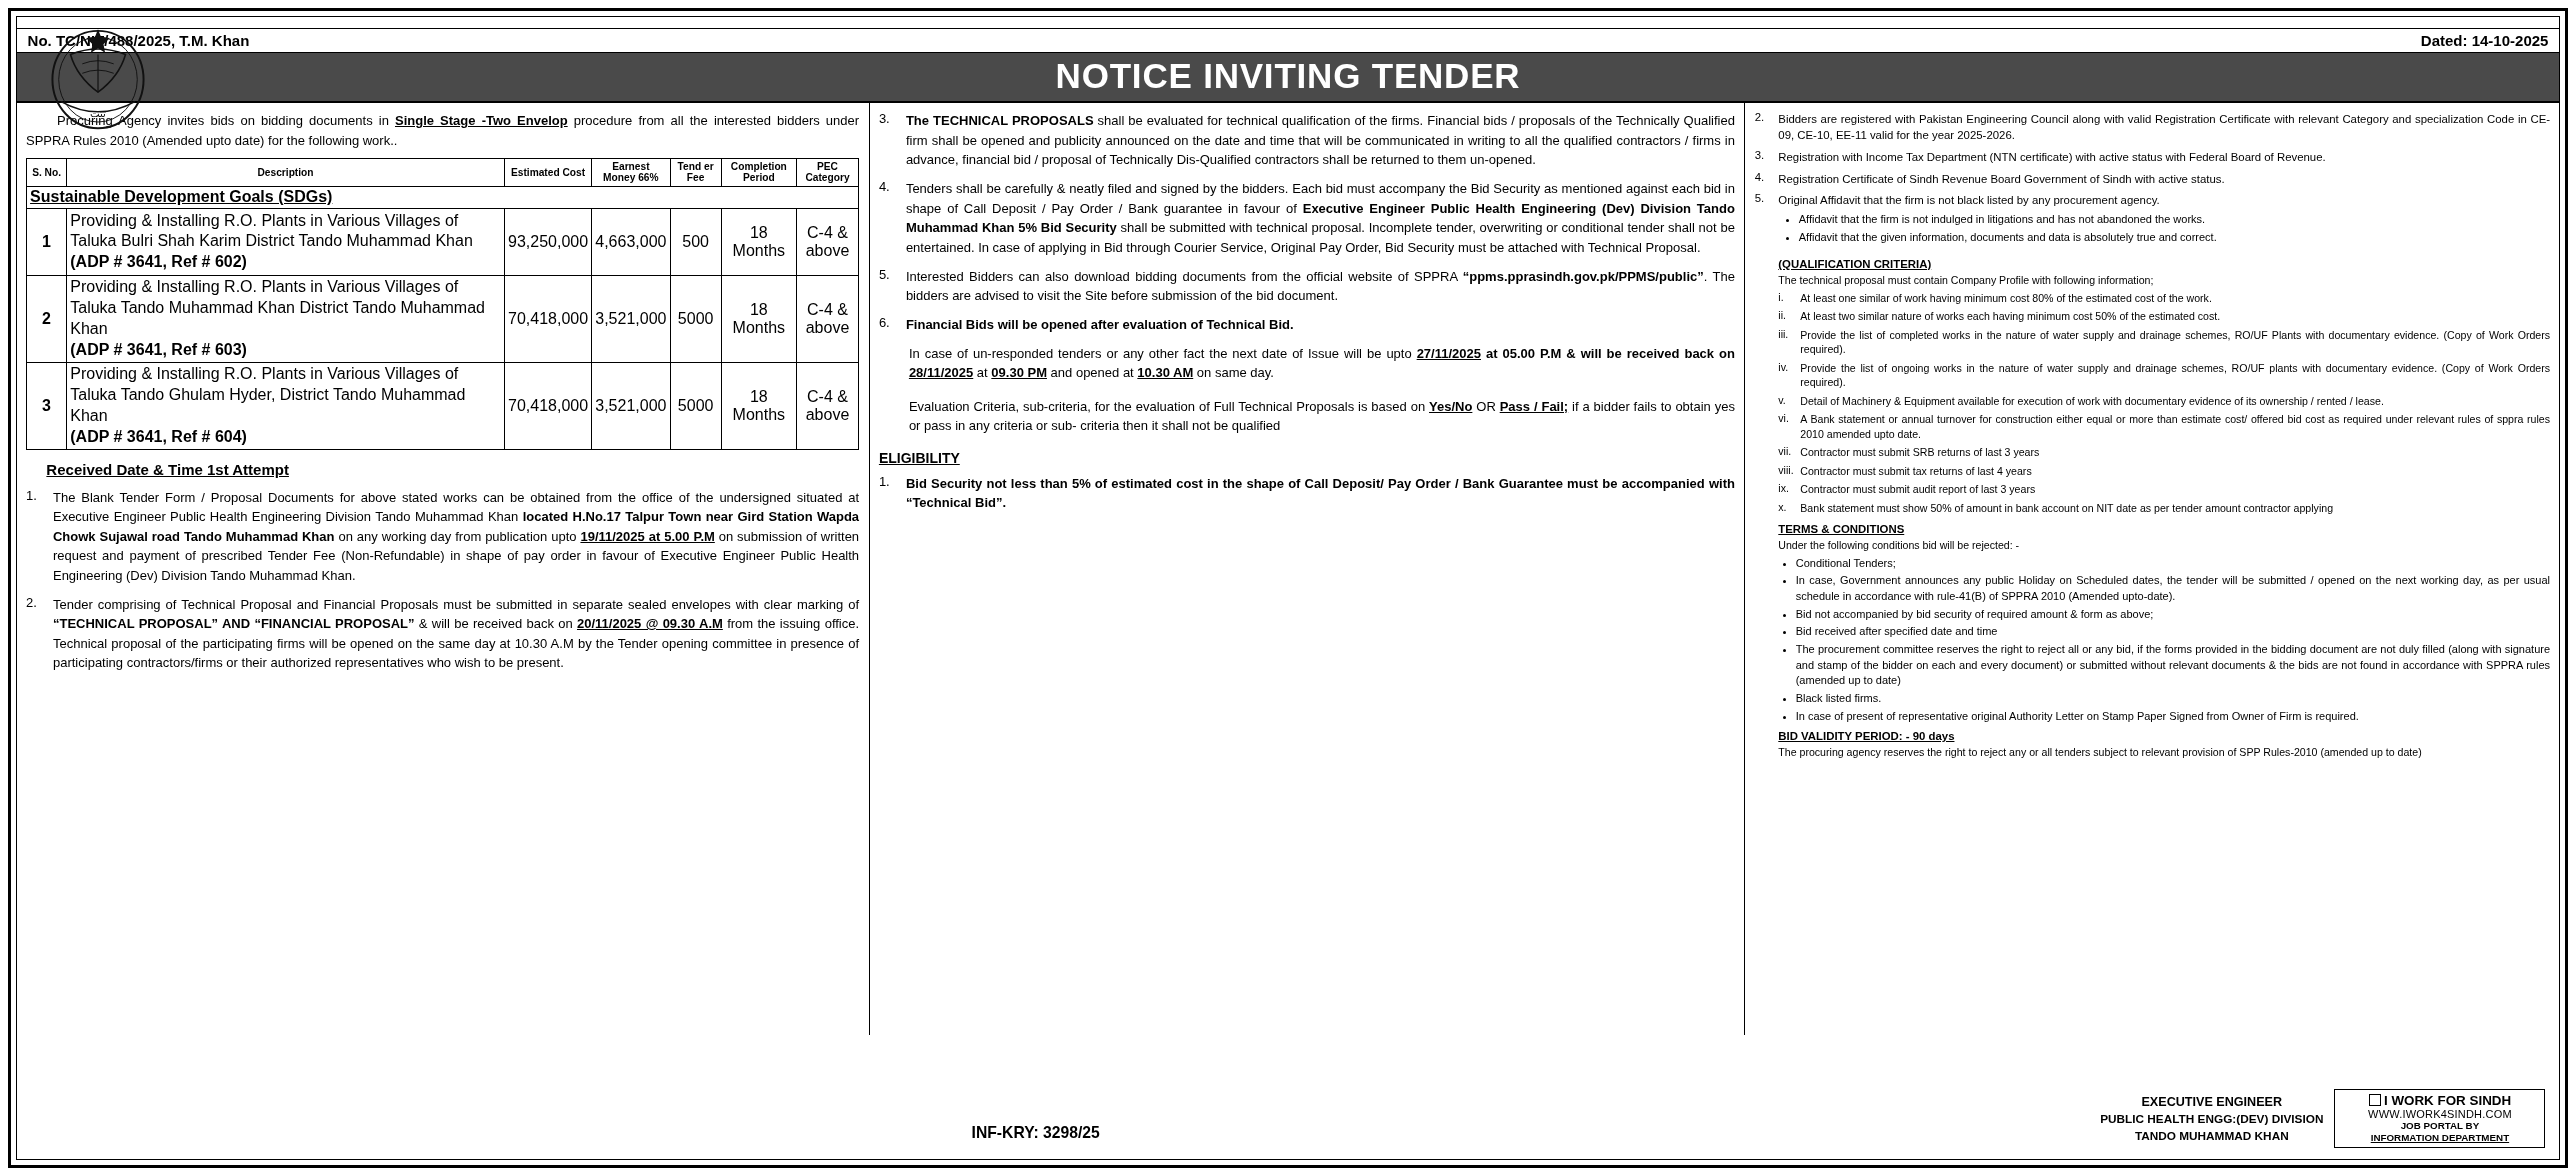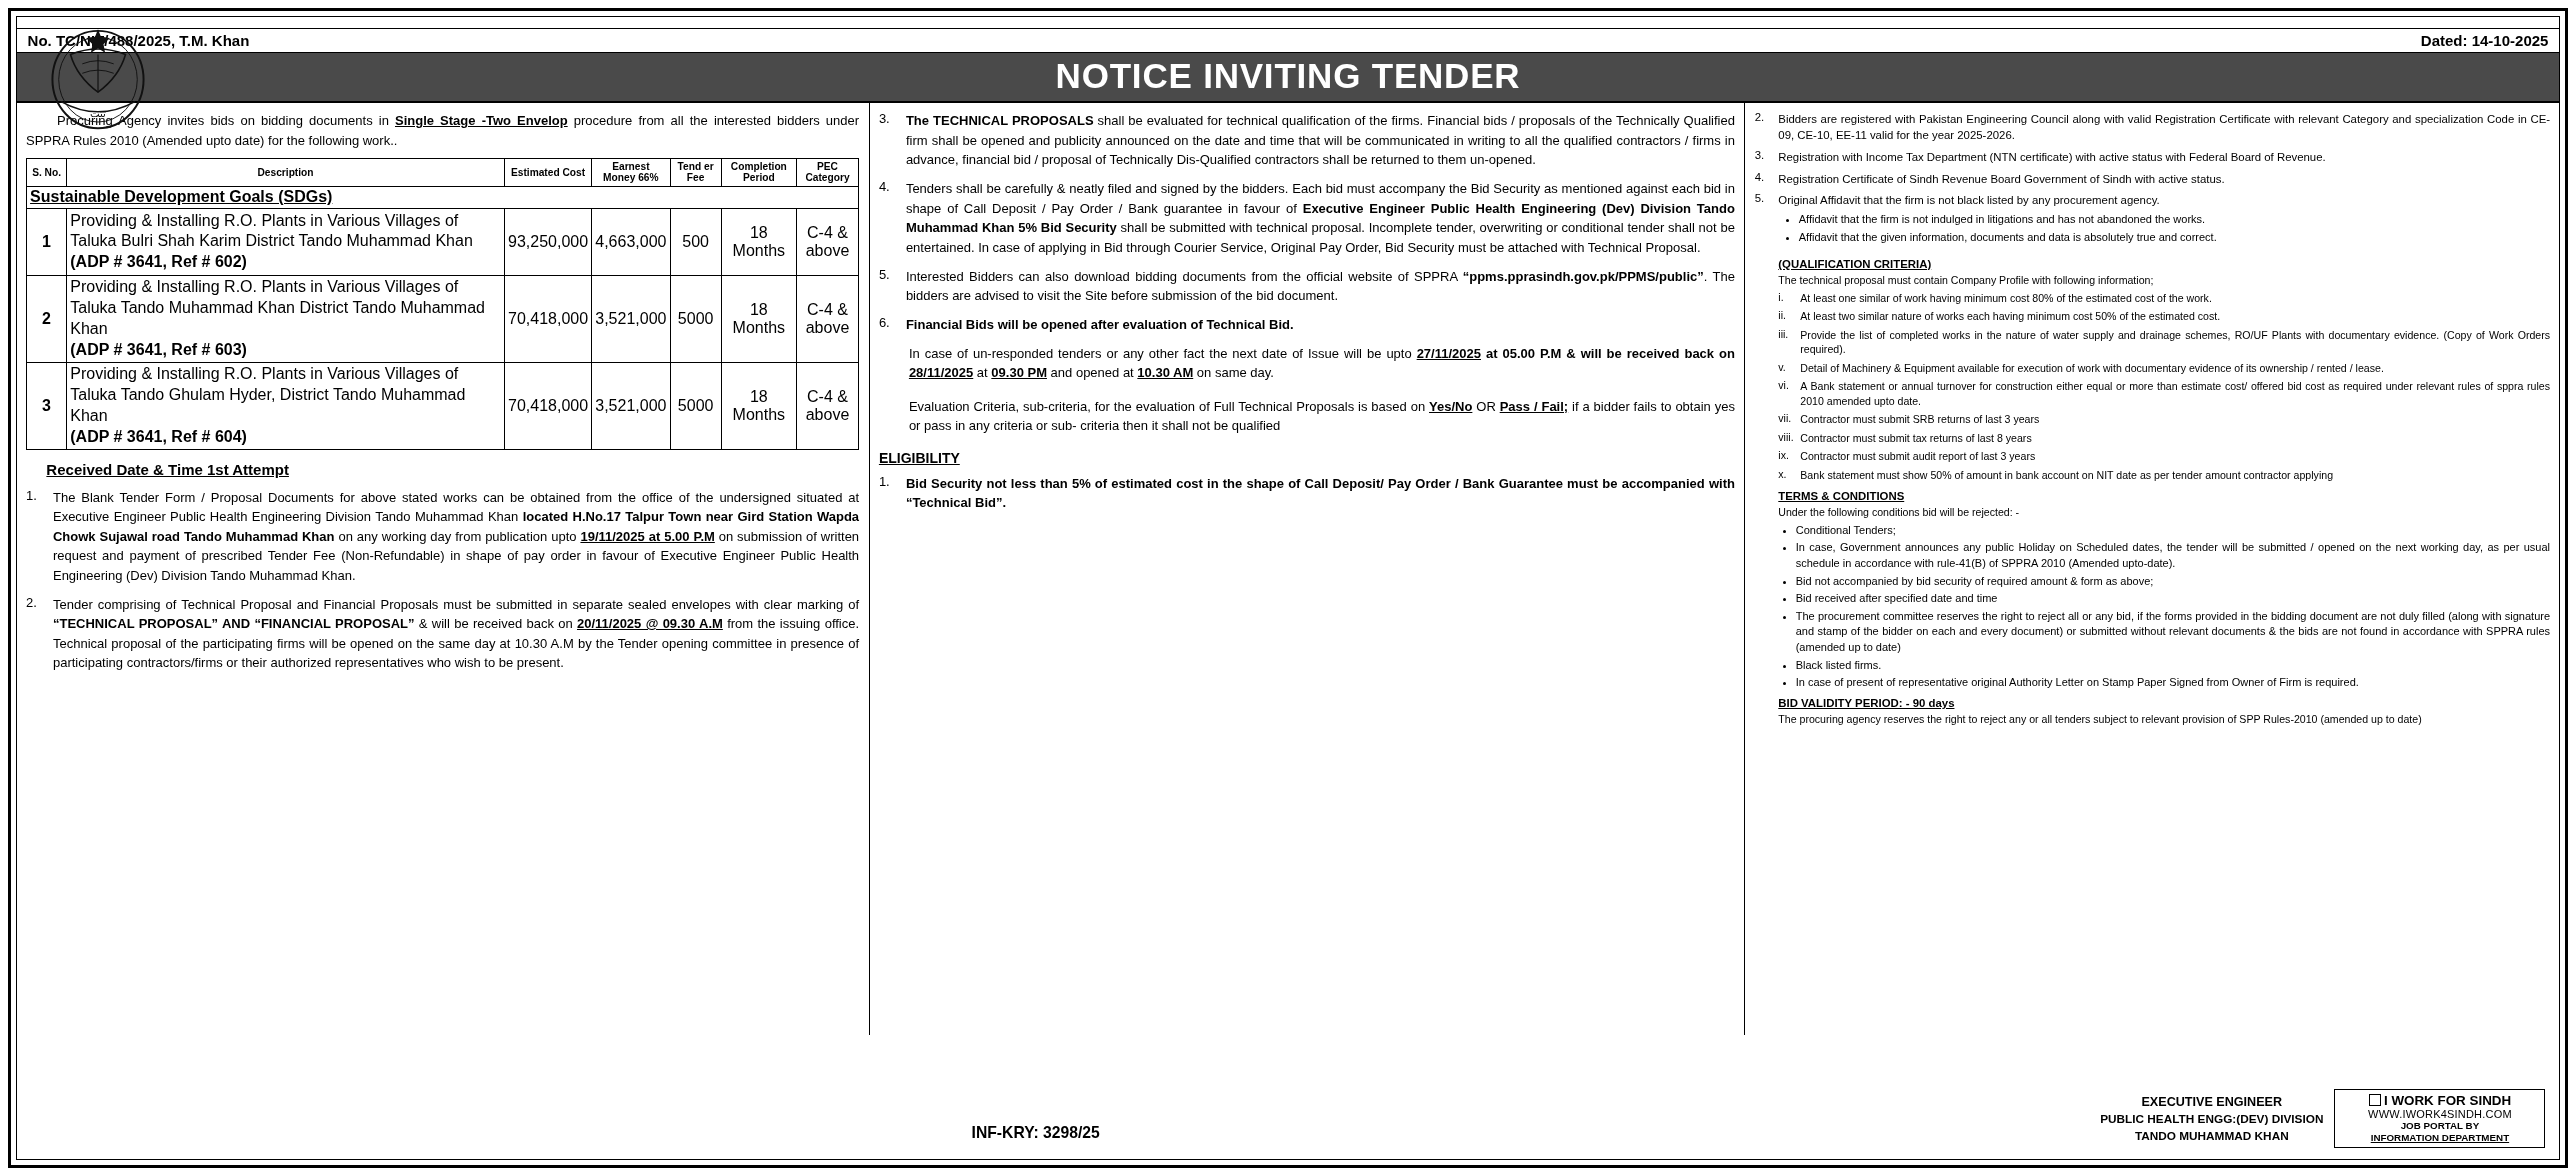--- a/index.html
+++ b/index.html
@@ -282,34 +282,38 @@
               </div>
          <div class="li">
                 <div class="num">ii.</div>
                 <div class="txt">At least two similar nature of works each having minimum cost 50% of the estimated cost.</div>
               </div>
          <div class="li">
                 <div class="num">iii.</div>
                 <div class="txt">Provide the list of completed works in the nature of water supply and drainage schemes, RO/UF Plants with documentary evidence. (Copy of Work Orders required).</div>
               </div>
          <div class="li">
+                <div class="num">iv.</div>
+                <div class="txt">Provide the list of ongoing works in the nature of water supply and drainage schemes, RO/UF plants with documentary evidence. (Copy of Work Orders required).</div>
+              </div>
+         <div class="li">
                 <div class="num">v.</div>
                 <div class="txt">Detail of Machinery &amp; Equipment available for execution of work with documentary evidence of its ownership / rented / lease.</div>
               </div>
          <div class="li">
                 <div class="num">vi.</div>
                 <div class="txt">A Bank statement or annual turnover for construction either equal or more than estimate cost/ offered bid cost as required under relevant rules of sppra rules 2010 amended upto date.</div>
               </div>
          <div class="li">
                 <div class="num">vii.</div>
                 <div class="txt">Contractor must submit SRB returns of last 3 years</div>
               </div>
          <div class="li">
                 <div class="num">viii.</div>
-                <div class="txt">Contractor must submit tax returns of last 8 years</div>
+                <div class="txt">Contractor must submit tax returns of last 4 years</div>
               </div>
          <div class="li">
                 <div class="num">ix.</div>
                 <div class="txt">Contractor must submit audit report of last 3 years</div>
               </div>
          <div class="li">
                 <div class="num">x.</div>
                 <div class="txt">Bank statement must show 50% of amount in bank account on NIT date as per tender amount contractor applying</div>
               </div>
        </div>

